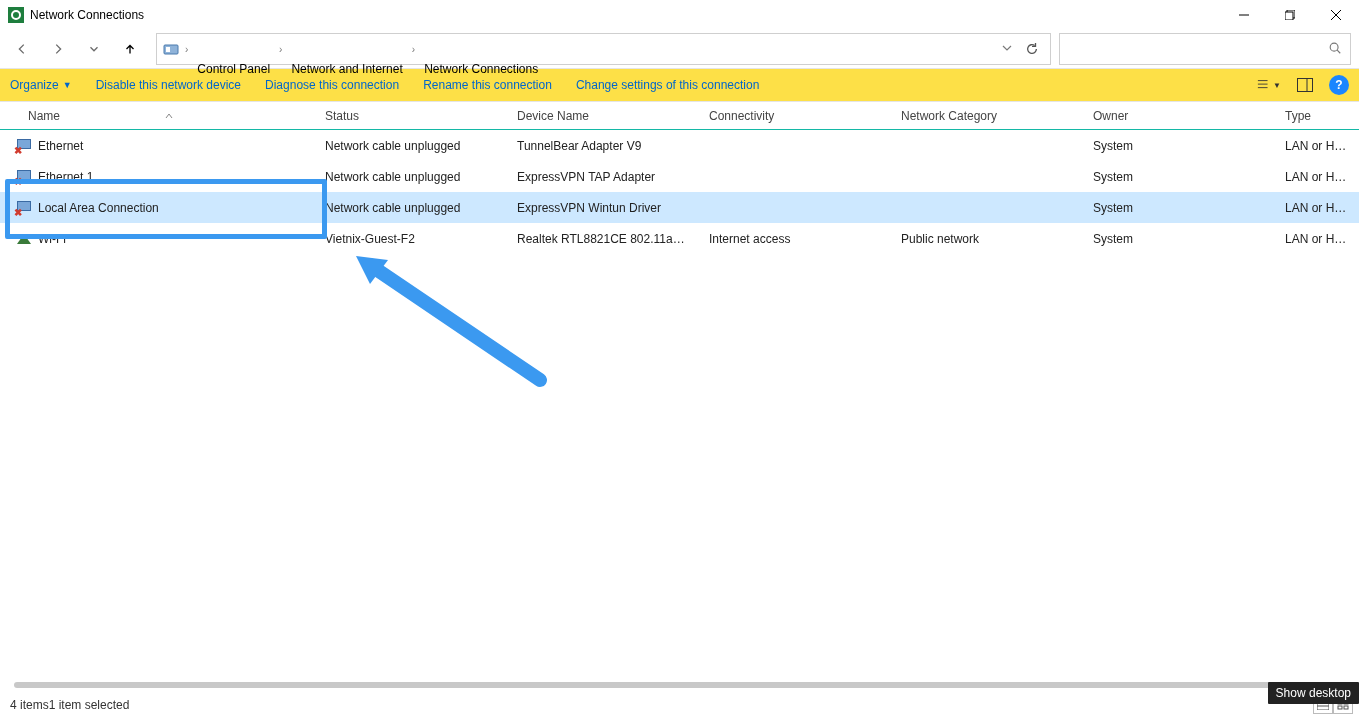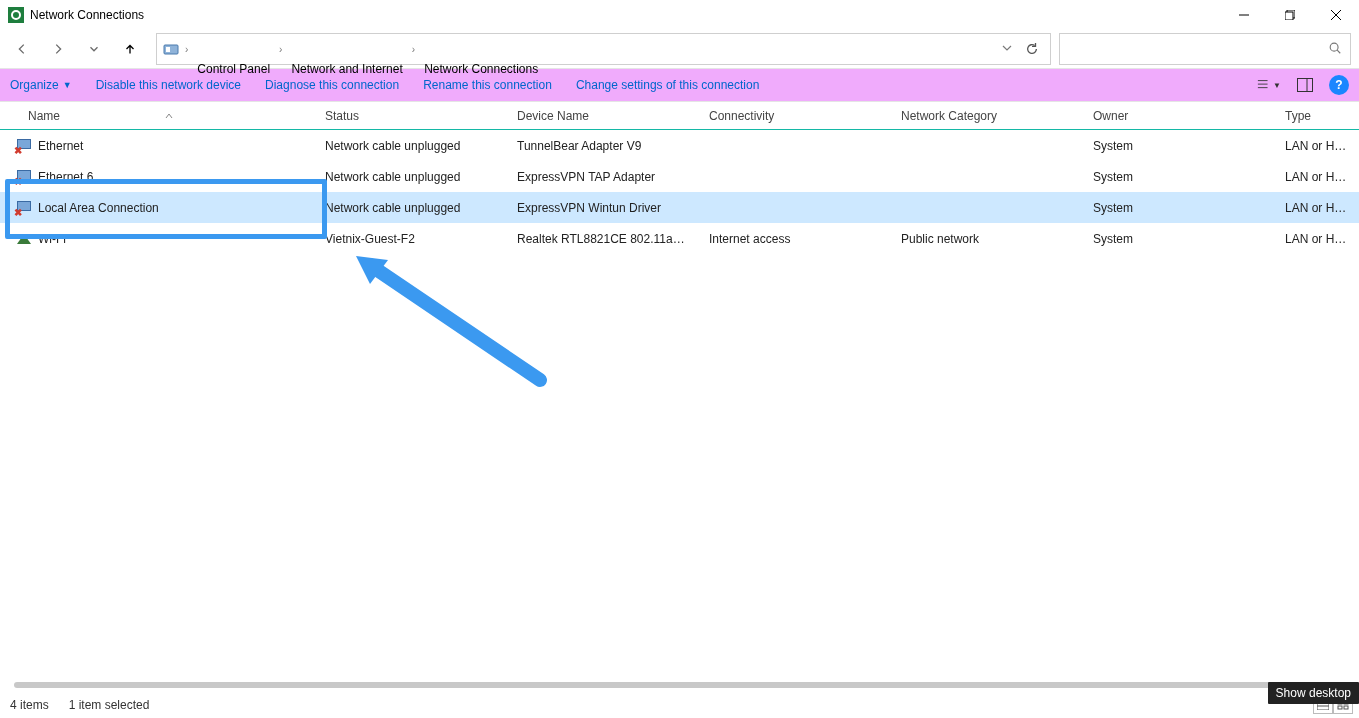--- a/index.html
+++ b/index.html
@@ -24,21 +24,21 @@
 .crumb { color:#000; white-space:nowrap; padding:2px 3px;margin-top:39px; }
 .crumb-sep { color:#7a7a7a; padding:0 2px; font-size:10px; }
 .addr-spacer { flex:1; }
 .addr-dd { color:#7a7a7a; width:18px; text-align:center; }
 .addr-refresh { width:24px; height:24px; display:flex; align-items:center; justify-content:center; color:#555; }
 .searchbox { width:292px; height:32px; border:1px solid #cfcfcf; display:flex; align-items:center; padding:0 8px; }
 .searchbox input { border:none; outline:none; flex:1; font-size:12px; background:transparent; }
 .searchbox .search-icon { color:#777; }
 
 
-.cmdbar { height:34px; border-top:1px solid #e5e5e5; border-bottom:1px solid #e5e5e5; background:#f0abfc; display:flex; align-items:center; padding:0 10px; gap:24px; }
+.cmdbar { height:34px; border-top:1px solid #e5e5e5; border-bottom:1px solid #e5e5e5; background:#fde047; display:flex; align-items:center; padding:0 10px; gap:24px; }
 .cmdbar .cmd { color:#0066cc; font-size:12px; display:flex; align-items:center; gap:4px; }
 .cmdbar .cmd .dd { font-size:9px; color:#0066cc; }
 .cmdbar .right { margin-left:auto; display:flex; align-items:center; gap:12px; }
 .cmdbar .icon-btn { width:24px; height:24px; display:flex; align-items:center; justify-content:center; color:#333; }
 .cmdbar .help { width:20px; height:20px; border-radius:50%; background:#1a86ff; color:#fff; display:flex; align-items:center; justify-content:center; font-size:12px; font-weight:bold; }
 
 
 .colhdr { height:28px; display:flex; align-items:center; border-bottom:1px solid #14b8a6; color:#333; }
 .colhdr .col { padding:0 10px; font-size:12px; color:#444; }
 .col-name { width:315px; padding-left:28px !important; display:flex; align-items:center; gap:4px; border-right:1px solid transparent; }
@@ -70,21 +70,21 @@
 
 
 .hi-box { position:absolute; border:5px solid #3b99f0; border-radius:2px; pointer-events:none; }
 .arrow-annot { position:absolute; pointer-events:none; }
 
 
 .hscroll { position:absolute; left:14px; right:14px; bottom:30px; height:6px; }
 .hscroll .thumb { height:6px; background:#c8c8c8; width:96%; border-radius:3px; }
 
 
-.statusbar { position:absolute; left:0; right:0; bottom:0; height:26px; display:flex; align-items:center; padding:0 10px; gap:20px; border-top:0; color:#333; }
+.statusbar { position:absolute; left:0; right:0; bottom:0; height:26px; display:flex; align-items:center; padding:0 10px; border-top:0; color:#333; }
 .taskbar-tip { position:absolute; right:0; bottom:14px; background:#222; color:#fff; padding:4px 8px; font-size:12px; border-radius:1px; }
 .view-btn { width:20px; height:18px; border:1px solid #bbb; display:flex; align-items:center; justify-content:center; color:#555; font-size:10px; }
 .view-btns { display:flex; gap:0; position:absolute; right:6px; bottom:4px; }
 
 </style>
 </head>
 <body>
 
 <div class="titlebar">
   <span class="app-icon"></span>
@@ -230,21 +230,21 @@
       <div class="cell c-netcat"></div>
       <div class="cell c-owner">System</div>
       <div class="cell c-type">LAN or High-S</div>
     </div>
     <div class="row">
       <div class="cell c-name">
         <span class="nic-icon">
           <span class="nic-base"></span>
           <span class="nic-x">✖</span>
         </span>
-        <span>Ethernet 6</span>
+        <span>Ethernet 1</span>
       </div>
       <div class="cell c-status">Network cable unplugged</div>
       <div class="cell c-device">ExpressVPN TAP Adapter</div>
       <div class="cell c-conn"></div>
       <div class="cell c-netcat"></div>
       <div class="cell c-owner">System</div>
       <div class="cell c-type">LAN or High-S</div>
     </div>
     <div class="row selected">
       <div class="cell c-name">

